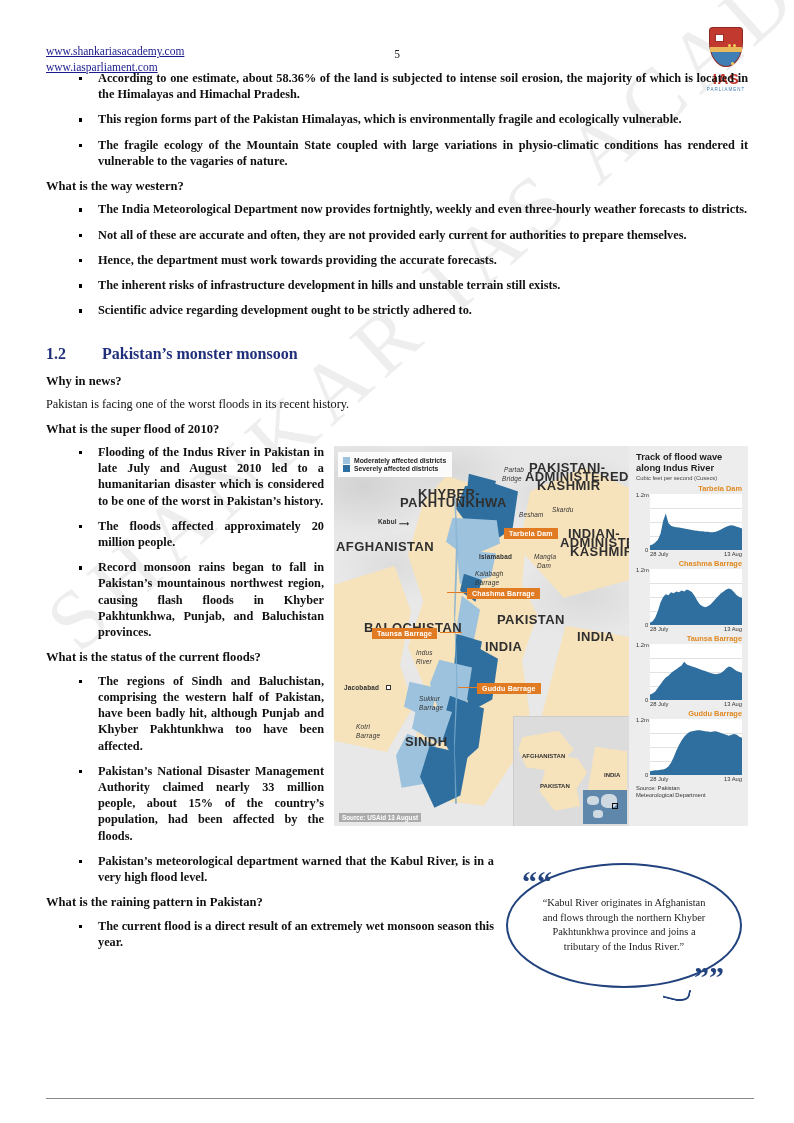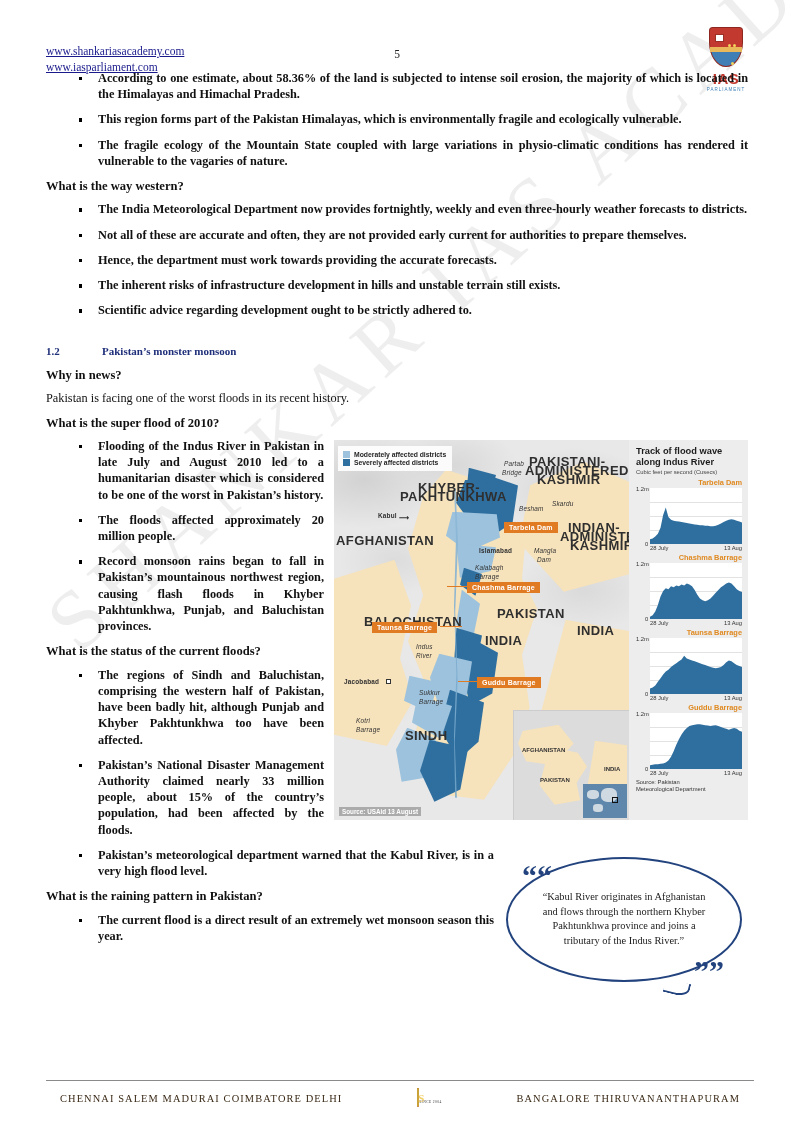--- a/index.html
+++ b/index.html
@@ -84,21 +84,21 @@
   }
   ul.bul > li::before {
     content:"";
     position:absolute; left: 33px; top: 7px;
     width: 3.4px; height: 3.4px; background:#000;
   }
   h3.q {
     font-size: 12.6px; font-weight: 700; margin: 2px 0 7px 0;
     line-height:1.3;
   }
-  .sec-head { margin: 26px 0 10px 0; display:flex; gap: 28px; color:#1f2f7a; font-weight:700; font-size: 11px;}
+  .sec-head { margin: 26px 0 10px 0; display:flex; gap: 28px; color:#1f2f7a; font-weight:700; font-size: 16px;}
   .sec-head .num { width: 28px; }
   .para { font-size:12.3px; margin: 0 0 8px 0; line-height:1.35; }
 
   
   .figure-wrap { float: right; width: 414px; margin: 2px 0 4px 10px; }
 
   .flow-col { }
 
   
   .infographic {
@@ -559,26 +559,15 @@
 
     <h3 class="q">What is the raining pattern in Pakistan?</h3>
     <ul class="bul">
       <li>The current flood is a direct result of an extremely wet monsoon season this year.</li>
     </ul>
     <div class="clearfix"></div>
   </div>
 
   <div class="footer">
     <hr>
-    <div class="frow">
-      <span class="fcity">CHENNAI  SALEM  MADURAI  COIMBATORE  DELHI</span>
-      <span class="flogo">
-        <span class="fshield">
-          <b>S</b>
-        </span>
-        <span class="fbase"></span>
-        <span class="fsince">SINCE 2004</span>
-      </span>
-      <span class="fcity">BANGALORE  THIRUVANANTHAPURAM</span>
-    </div>
   </div>
 
 </div>
 
 </body></html>

